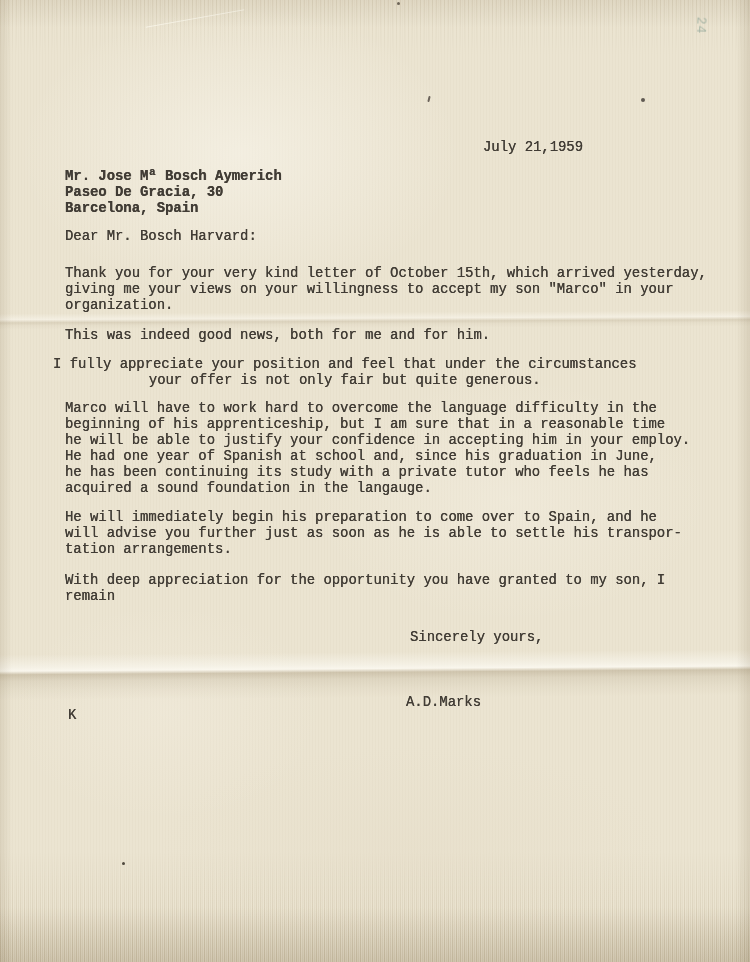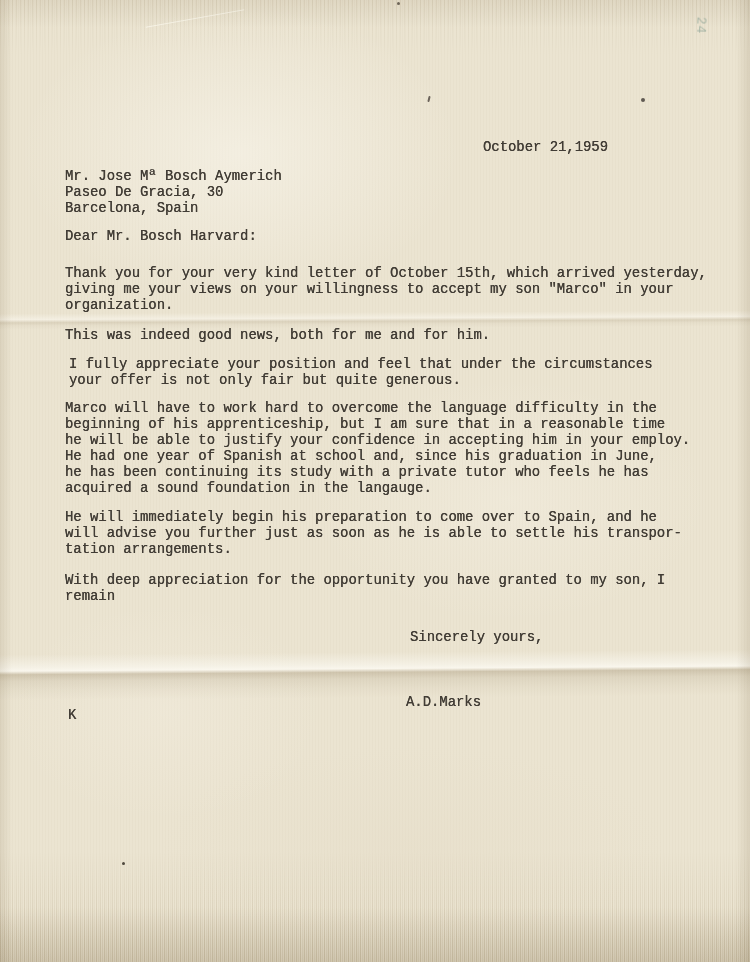--- a/index.html
+++ b/index.html
@@ -81,25 +81,25 @@
     position:absolute;
     white-space:pre-line;
     font-size:13.9px;
     line-height:16px;
     color:#413c35;
     text-shadow:0 0 0.5px rgba(62,57,50,0.85), 0.3px 0.3px 0.3px rgba(62,57,50,0.35);
     letter-spacing:0;
   }
   .sender{left:483px;top:94px;line-height:17px;}
   .date{left:483px;top:139px;}
-  .recipient{left:65px;top:168px;}
+  .recipient{left:65px;top:168px;font-weight:bold;}
   .salutation{left:65px;top:228px;}
   .p1{left:65px;top:265px;}
   .p2{left:65px;top:327px;text-align:right;}
-  .p3{left:69px;top:356px;}
+  .p3{left:53px;top:356px;text-align:center;}
   .p4{left:65px;top:400px;}
   .p5{left:65px;top:509px;font-family:Liberation Mono, monospace;}
   .p6{left:65px;top:572px;}
   .closing{left:410px;top:629px;}
   .signature{left:406px;top:694px;}
   .typist{left:68px;top:707px;}
   .stamp{
     position:absolute;left:692px;top:18px;
     font-size:13px;letter-spacing:1px;
     color:rgba(80,125,115,0.42);
@@ -126,21 +126,21 @@
   <div class="scratch"></div>
   <div class="tex vignette"></div>
 
   <div class="speck speck-a"></div>
   <div class="speck speck-b"></div>
   <div class="speck speck-c"></div>
   <div class="speck speck-d"></div>
 
   <div class="stamp">24</div>
 
-  <div class="txt date">October 21,1959</div>
+  <div class="txt date">July 21,1959</div>
   <div class="txt recipient">Mr. Jose Mª Bosch Aymerich
 Paseo De Gracia, 30
 Barcelona, Spain</div>
   <div class="txt salutation">Dear Mr. Bosch Harvard:</div>
 
   <div class="txt p1">Thank you for your very kind letter of October 15th, which arrived yesterday,
 giving me your views on your willingness to accept my son "Marco" in your
 organization.</div>
   <div class="txt p2">This was indeed good news, both for me and for him.</div>
   <div class="txt p3">I fully appreciate your position and feel that under the circumstances

